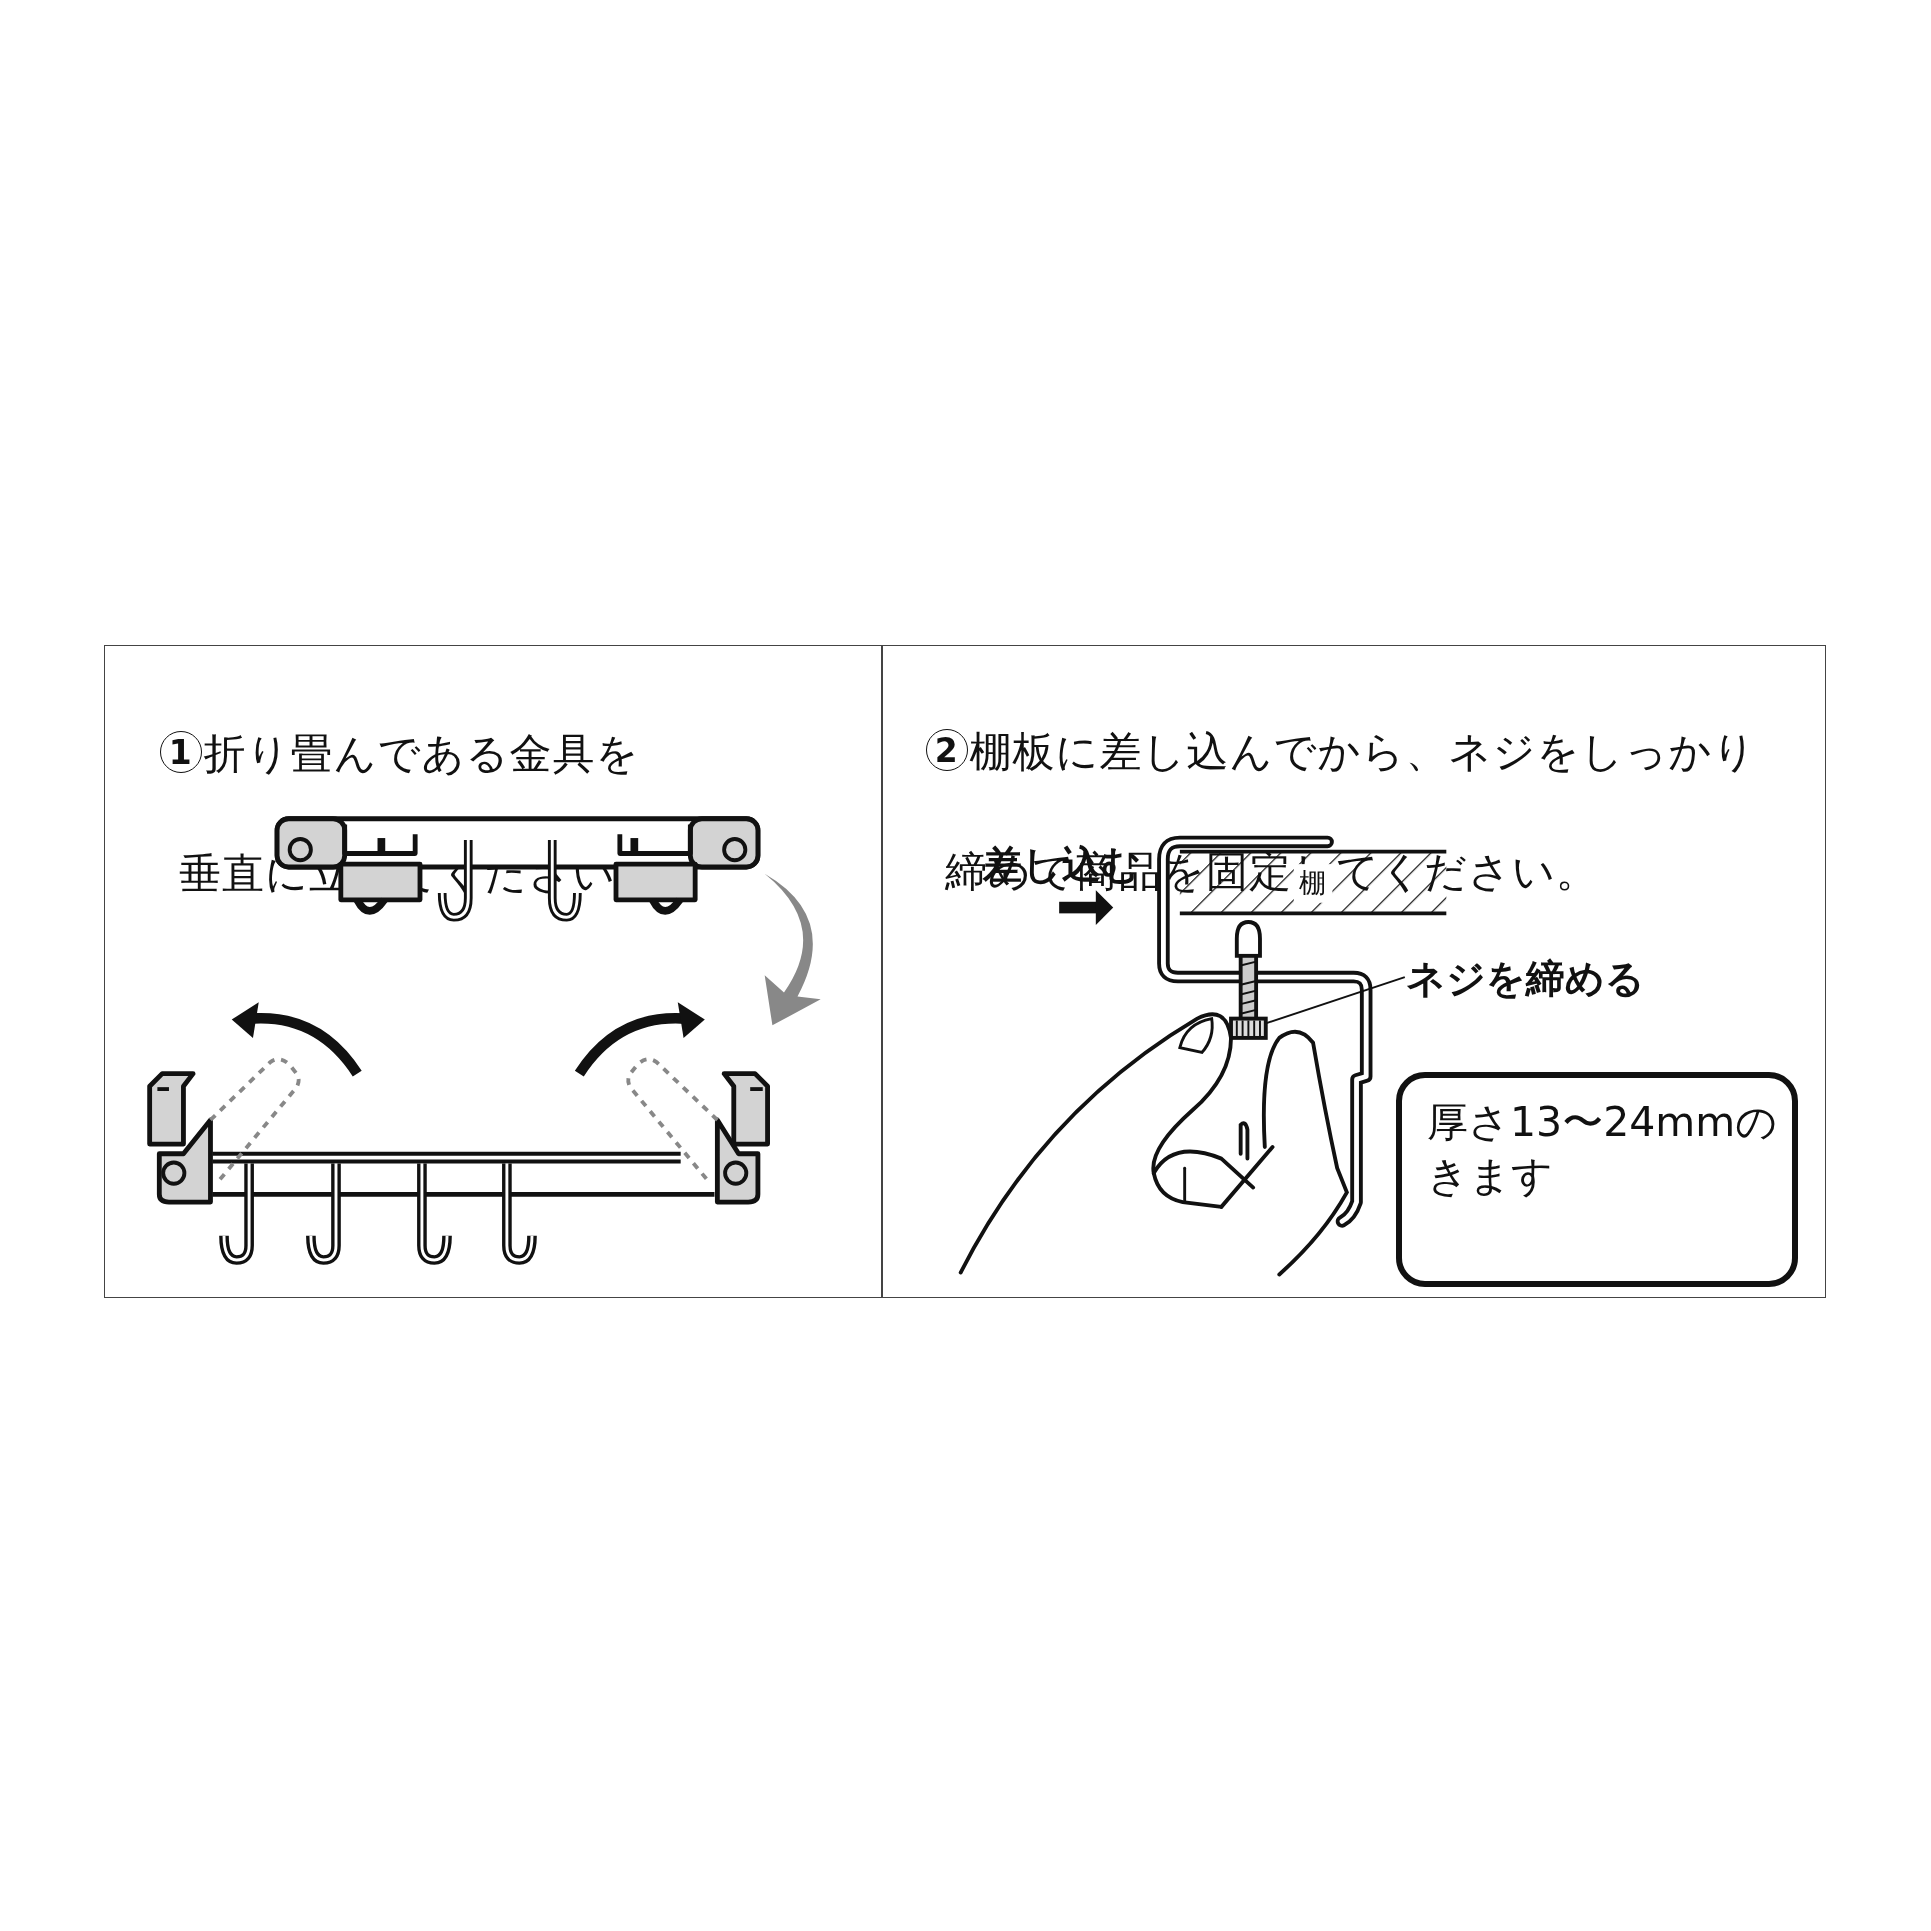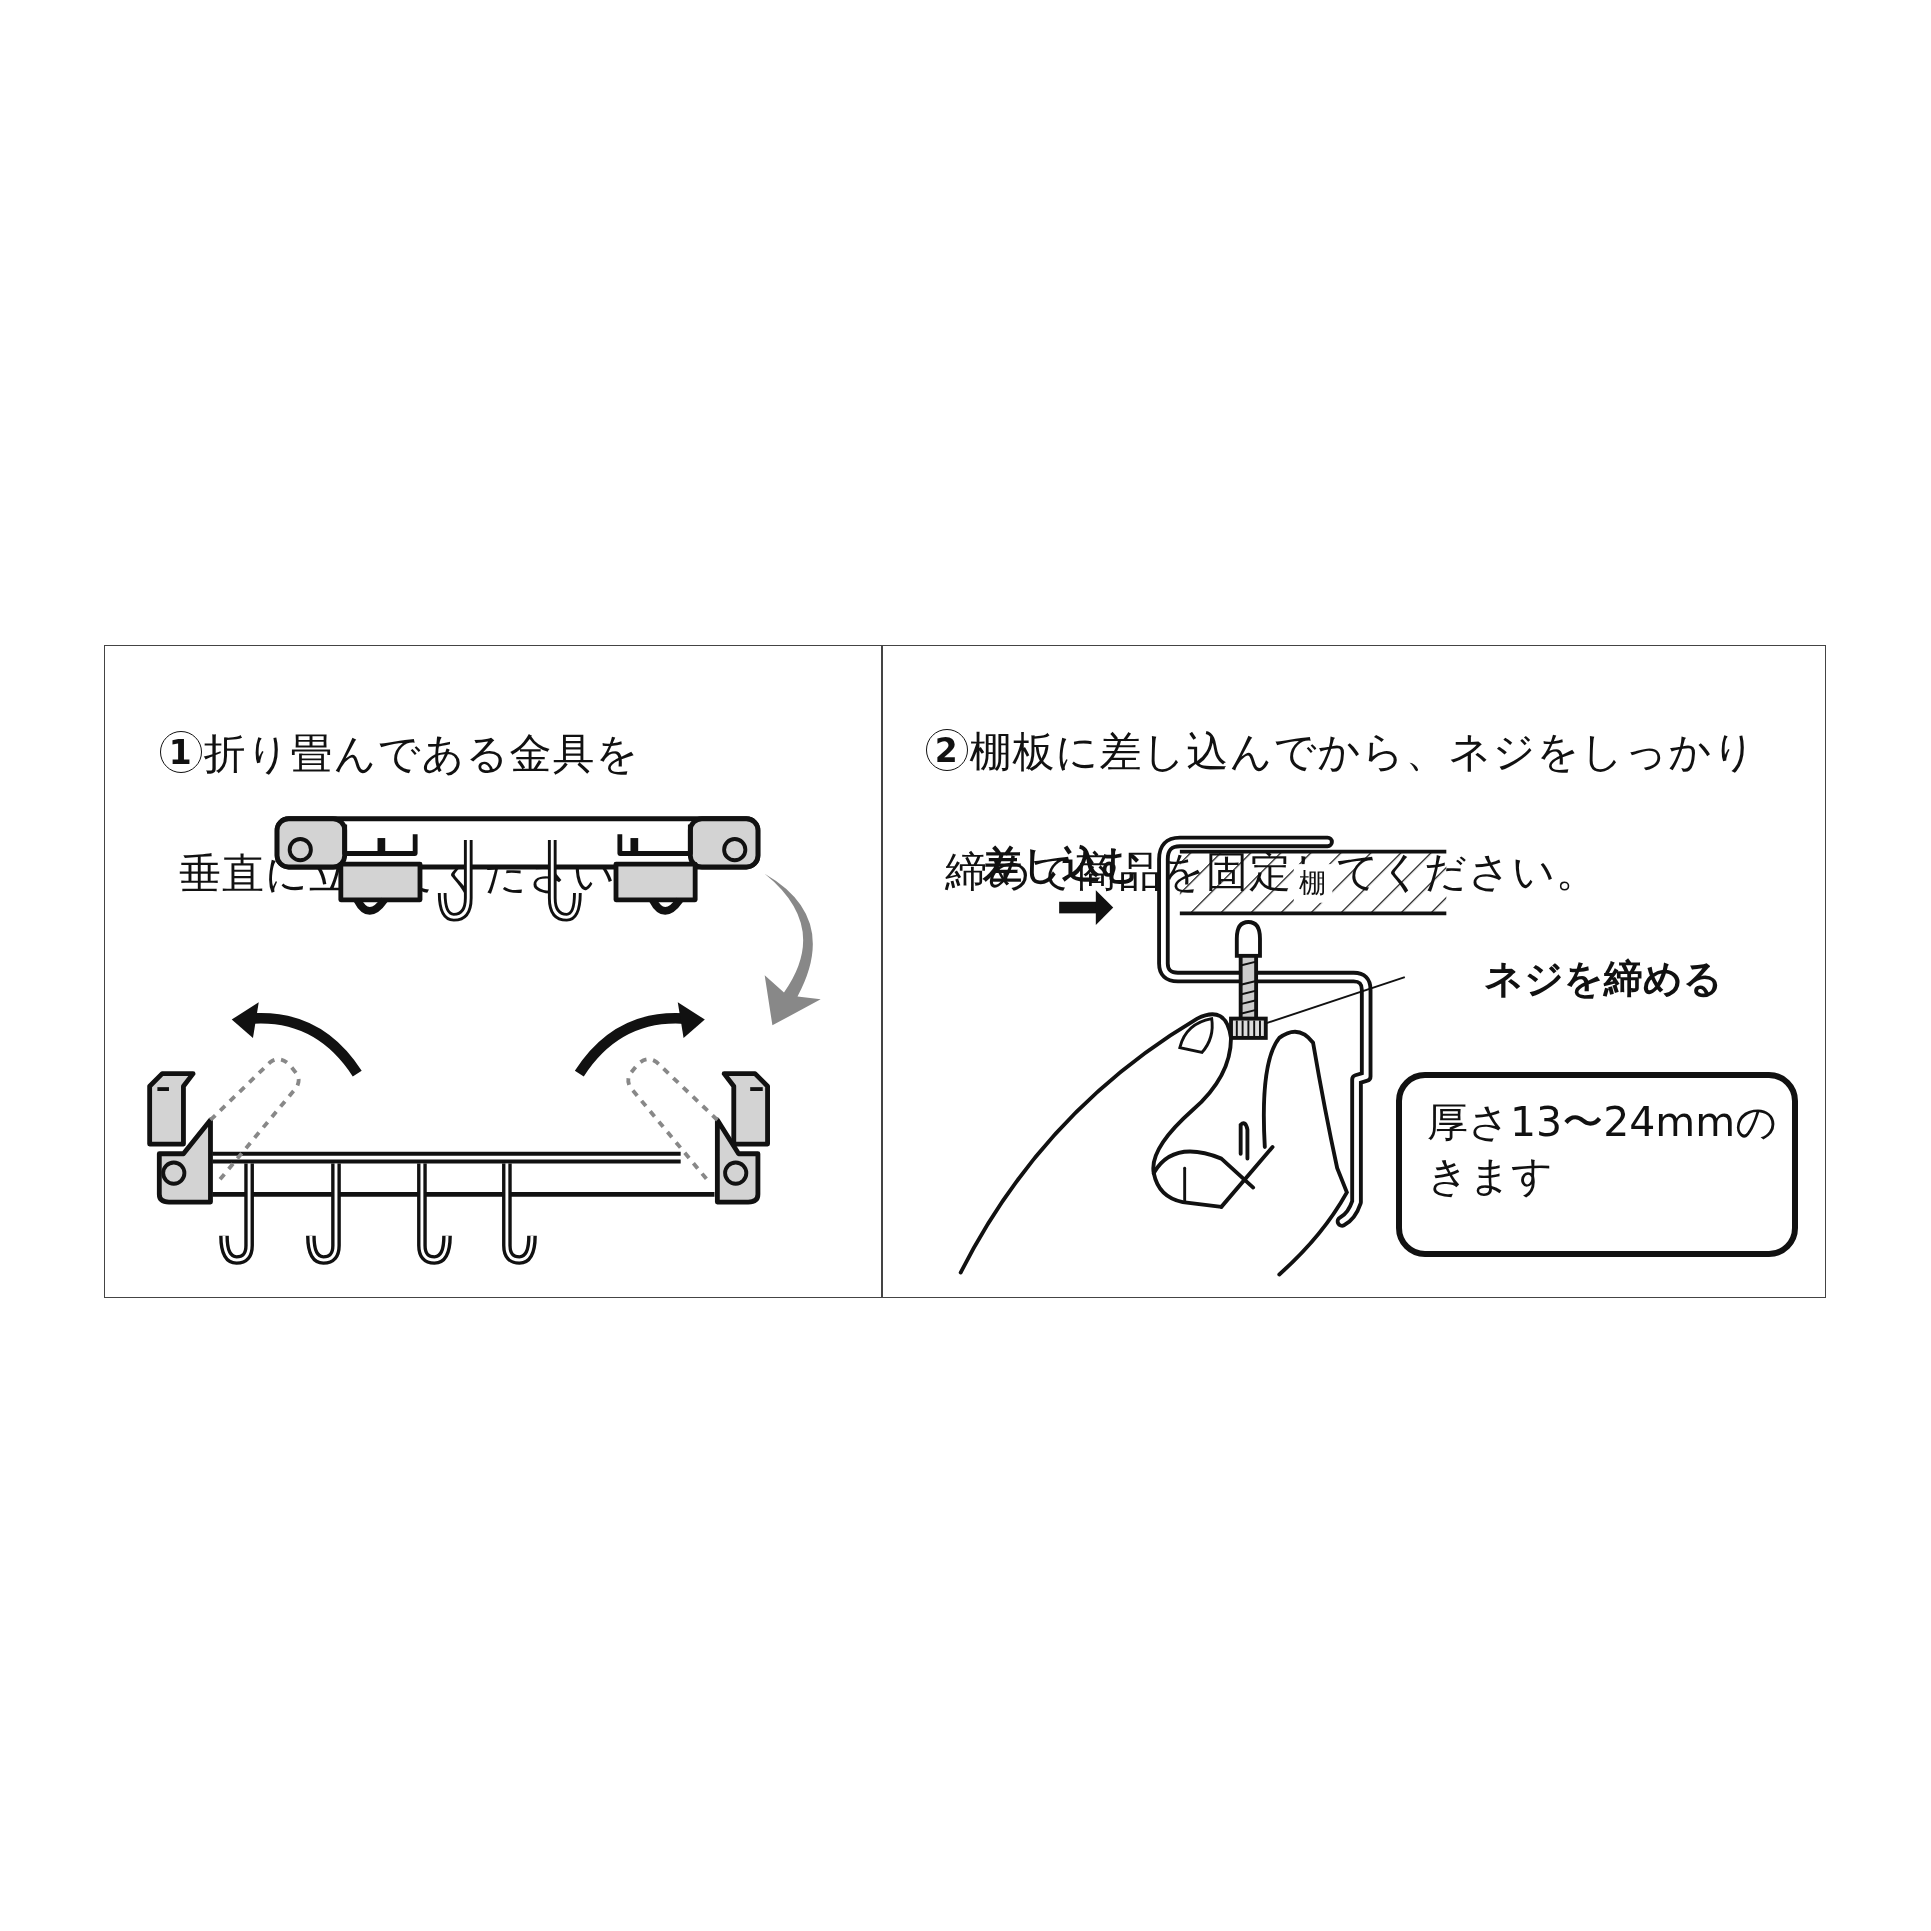--- a/index.html
+++ b/index.html
@@ -6,21 +6,21 @@
   body { width: 1931px; height: 1931px; position: relative; overflow: hidden; font-family: "DejaVu Sans", "Liberation Sans", sans-serif; color: #111; }
   .frame { position: absolute; left: 104px; top: 645px; width: 1722px; height: 653px; border: 1.9px solid #444; box-sizing: border-box; }
   .divider { position: absolute; left: 881px; top: 645px; width: 1.9px; height: 653px; background: #444; }
   .step-title { position: absolute; font-size: 42px; line-height: 60px; letter-spacing: 1px; white-space: pre; }
   .step-title .num { display: inline-block; width: 42px; height: 42px; border: 1.9px solid #111; border-radius: 50%; text-align: center; line-height: 41px; font-size: 33px; font-weight: bold; box-sizing: border-box; margin-right: 1.9px; vertical-align: 3.9px; }
   .step-title .line2 { display: block; padding-left: 48px; }
   #s1 { left: 131px; top: 664px; }
   #s2 { left: 897px; top: 662px; }
   svg { position: absolute; left: 0; top: 0; }
   .label { position: absolute; font-size: 39px; white-space: pre; font-weight: bold; }
-  .note { position: absolute; left: 1396px; top: 1072px; width: 402px; height: 185px; border: 6.8px solid #111; border-radius: 29px; box-sizing: border-box; padding: 17.4px 0 0 25px; font-size: 41px; line-height: 54px; }
+  .note { position: absolute; left: 1396px; top: 1072px; width: 402px; height: 215px; border: 6.8px solid #111; border-radius: 29px; box-sizing: border-box; padding: 17.4px 0 0 25px; font-size: 41px; line-height: 54px; }
   .note span { display: block; white-space: pre; }
   .shelf-label { position: absolute; font-size: 27px; }
 </style>
 </head>
 <body>
 
 <div class="frame"></div>
 <div class="divider"></div>
 
 <div id="s1" class="step-title">
@@ -142,19 +142,19 @@
     <path d="M1195 1215 Q 1200 1240 1225 1245 L 1265 1250"></path>
     <path d="M1227 1210 L 1227 1245" stroke-width="3"></path>
     <path d="M1285 1195 L 1285 1165 Q 1290 1160 1292 1170 L 1292 1200"></path>
     <path d="M1265 1250 L 1318 1188"></path>
     <path d="M1310 1188 Q 1305 1100 1325 1075 Q 1345 1060 1360 1080 Q 1372 1150 1385 1210 L 1395 1235 Q 1370 1280 1325 1320"></path>
   </g>
 </svg>
 
 <div class="label" style="left:983px; top:838px;">差し込む</div>
 <div class="shelf-label" style="left:1299px; top:865px;">棚</div>
-<div class="label" style="left:1484px; top:952px;">ネジを締める</div>
+<div class="label" style="left:1406px; top:952px;">ネジを締める</div>
 
 <div class="note">
   <span>厚さ13〜24mmの</span>
   <span>きます</span>
 </div>
 
 
 </body></html>

